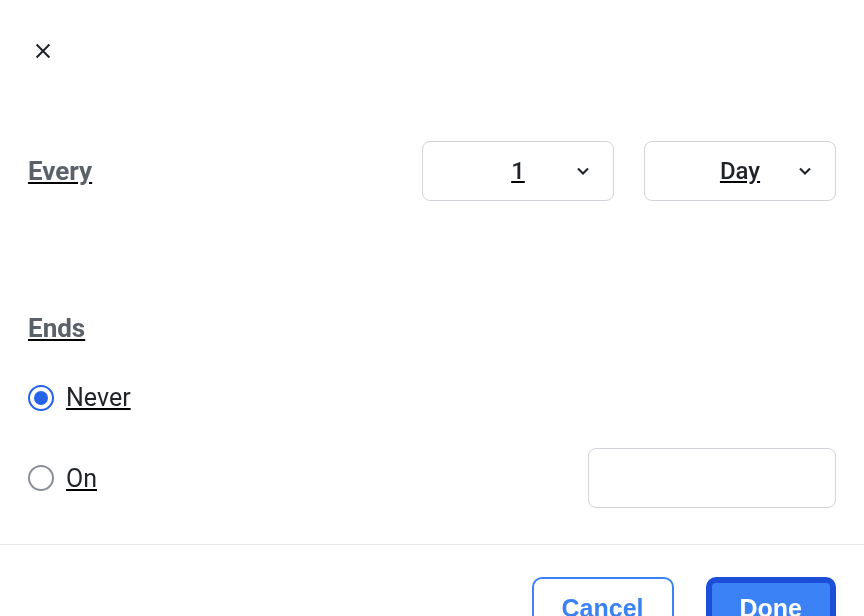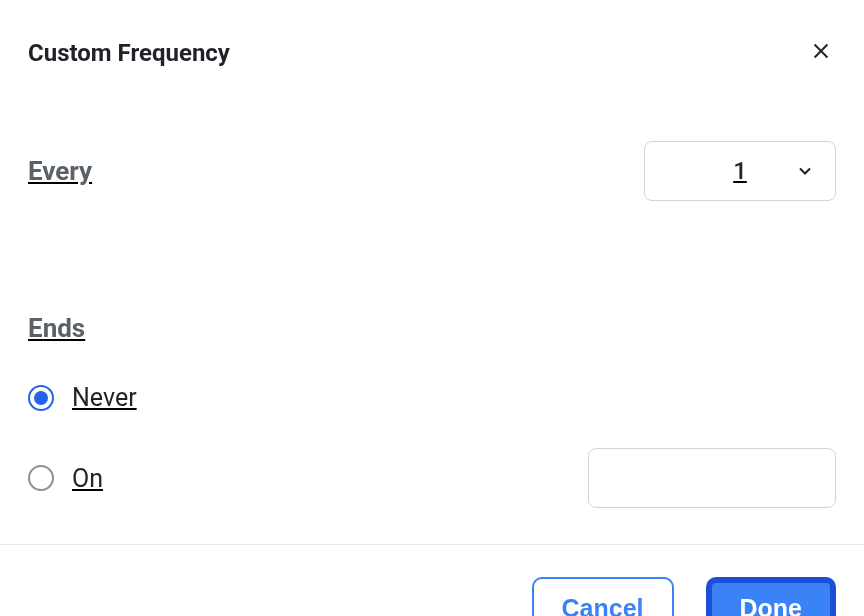--- a/index.html
+++ b/index.html
@@ -107,21 +107,21 @@
     }
     .radio-row {
       display: flex;
       align-items: center;
       justify-content: space-between;
       margin-bottom: 36px;
     }
     .radio-option {
       display: flex;
       align-items: center;
-      gap: 18px;
+      gap: 12px;
       cursor: pointer;
       justify-content: space-between;
     }
     .radio-circle {
       width: 26px;
       height: 26px;
       border-radius: 50%;
       border: 2px solid #8a9099;
       display: flex;
       align-items: center;
@@ -188,21 +188,20 @@
       border: 6px solid #1d4ed8;
       color: #ffffff;
     }
   </style>
 </head>
 <body>
 
 <div class="dialog">
 
   <div class="header">
-    <h1 class="title">Custom Frequency</h1>
     <button class="close-btn">
       <span>
         <svg viewBox="0 0 24 24" fill="none">
             <path d="M5 5 L19 19 M19 5 L5 19"></path>
           </svg>
       </span>
     </button>
   </div>
 
   <div class="content">
@@ -211,20 +210,28 @@
       <div class="section-label">Every</div>
       <div class="selects">
         <div class="select-wrap">
           <span class="select-value">1</span>
           <span class="chevron">
             <svg viewBox="0 0 24 24">
                 <polyline points="6 9 12 15 18 9"></polyline>
               </svg>
           </span>
         </div>
+        <div class="select-wrap">
+          <span class="select-value">Day</span>
+          <span class="chevron">
+            <svg viewBox="0 0 24 24">
+                <polyline points="6 9 12 15 18 9"></polyline>
+              </svg>
+          </span>
+        </div>
       </div>
     </div>
 
     <div class="ends-section">
       <div class="section-label">Ends</div>
 
       <div class="radio-group">
 
         <div class="radio-row">
           <div class="radio-option">

